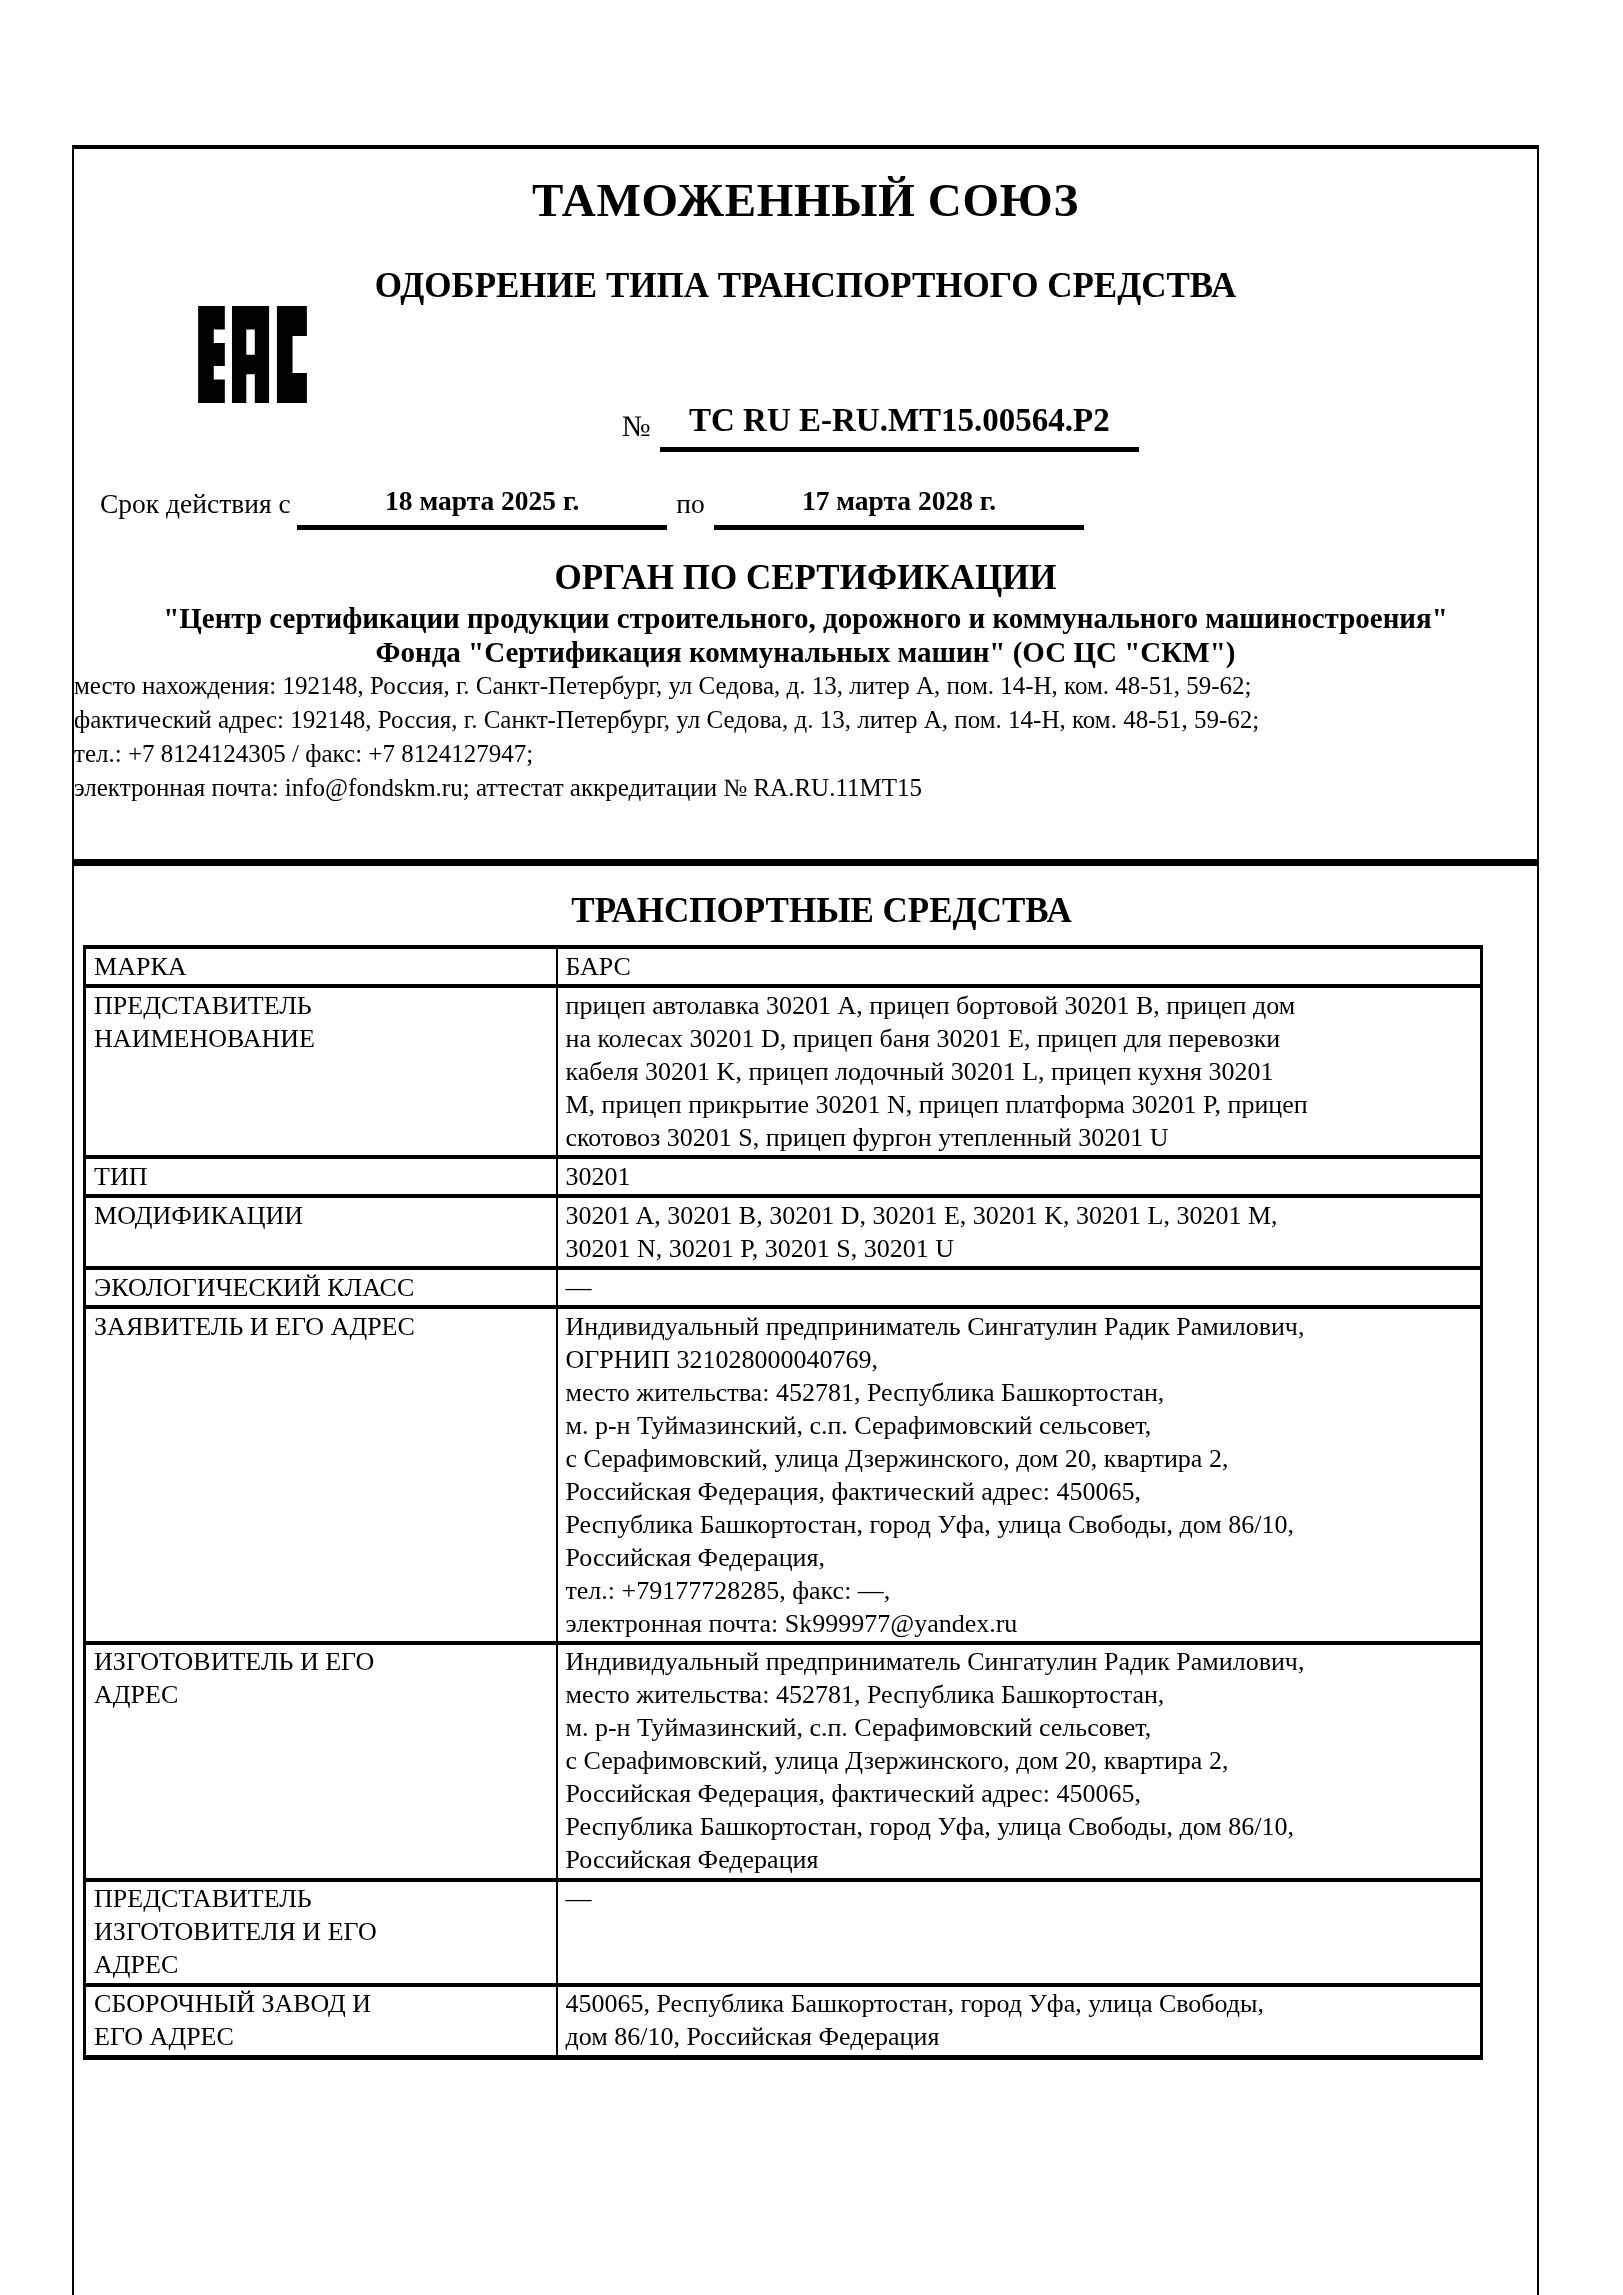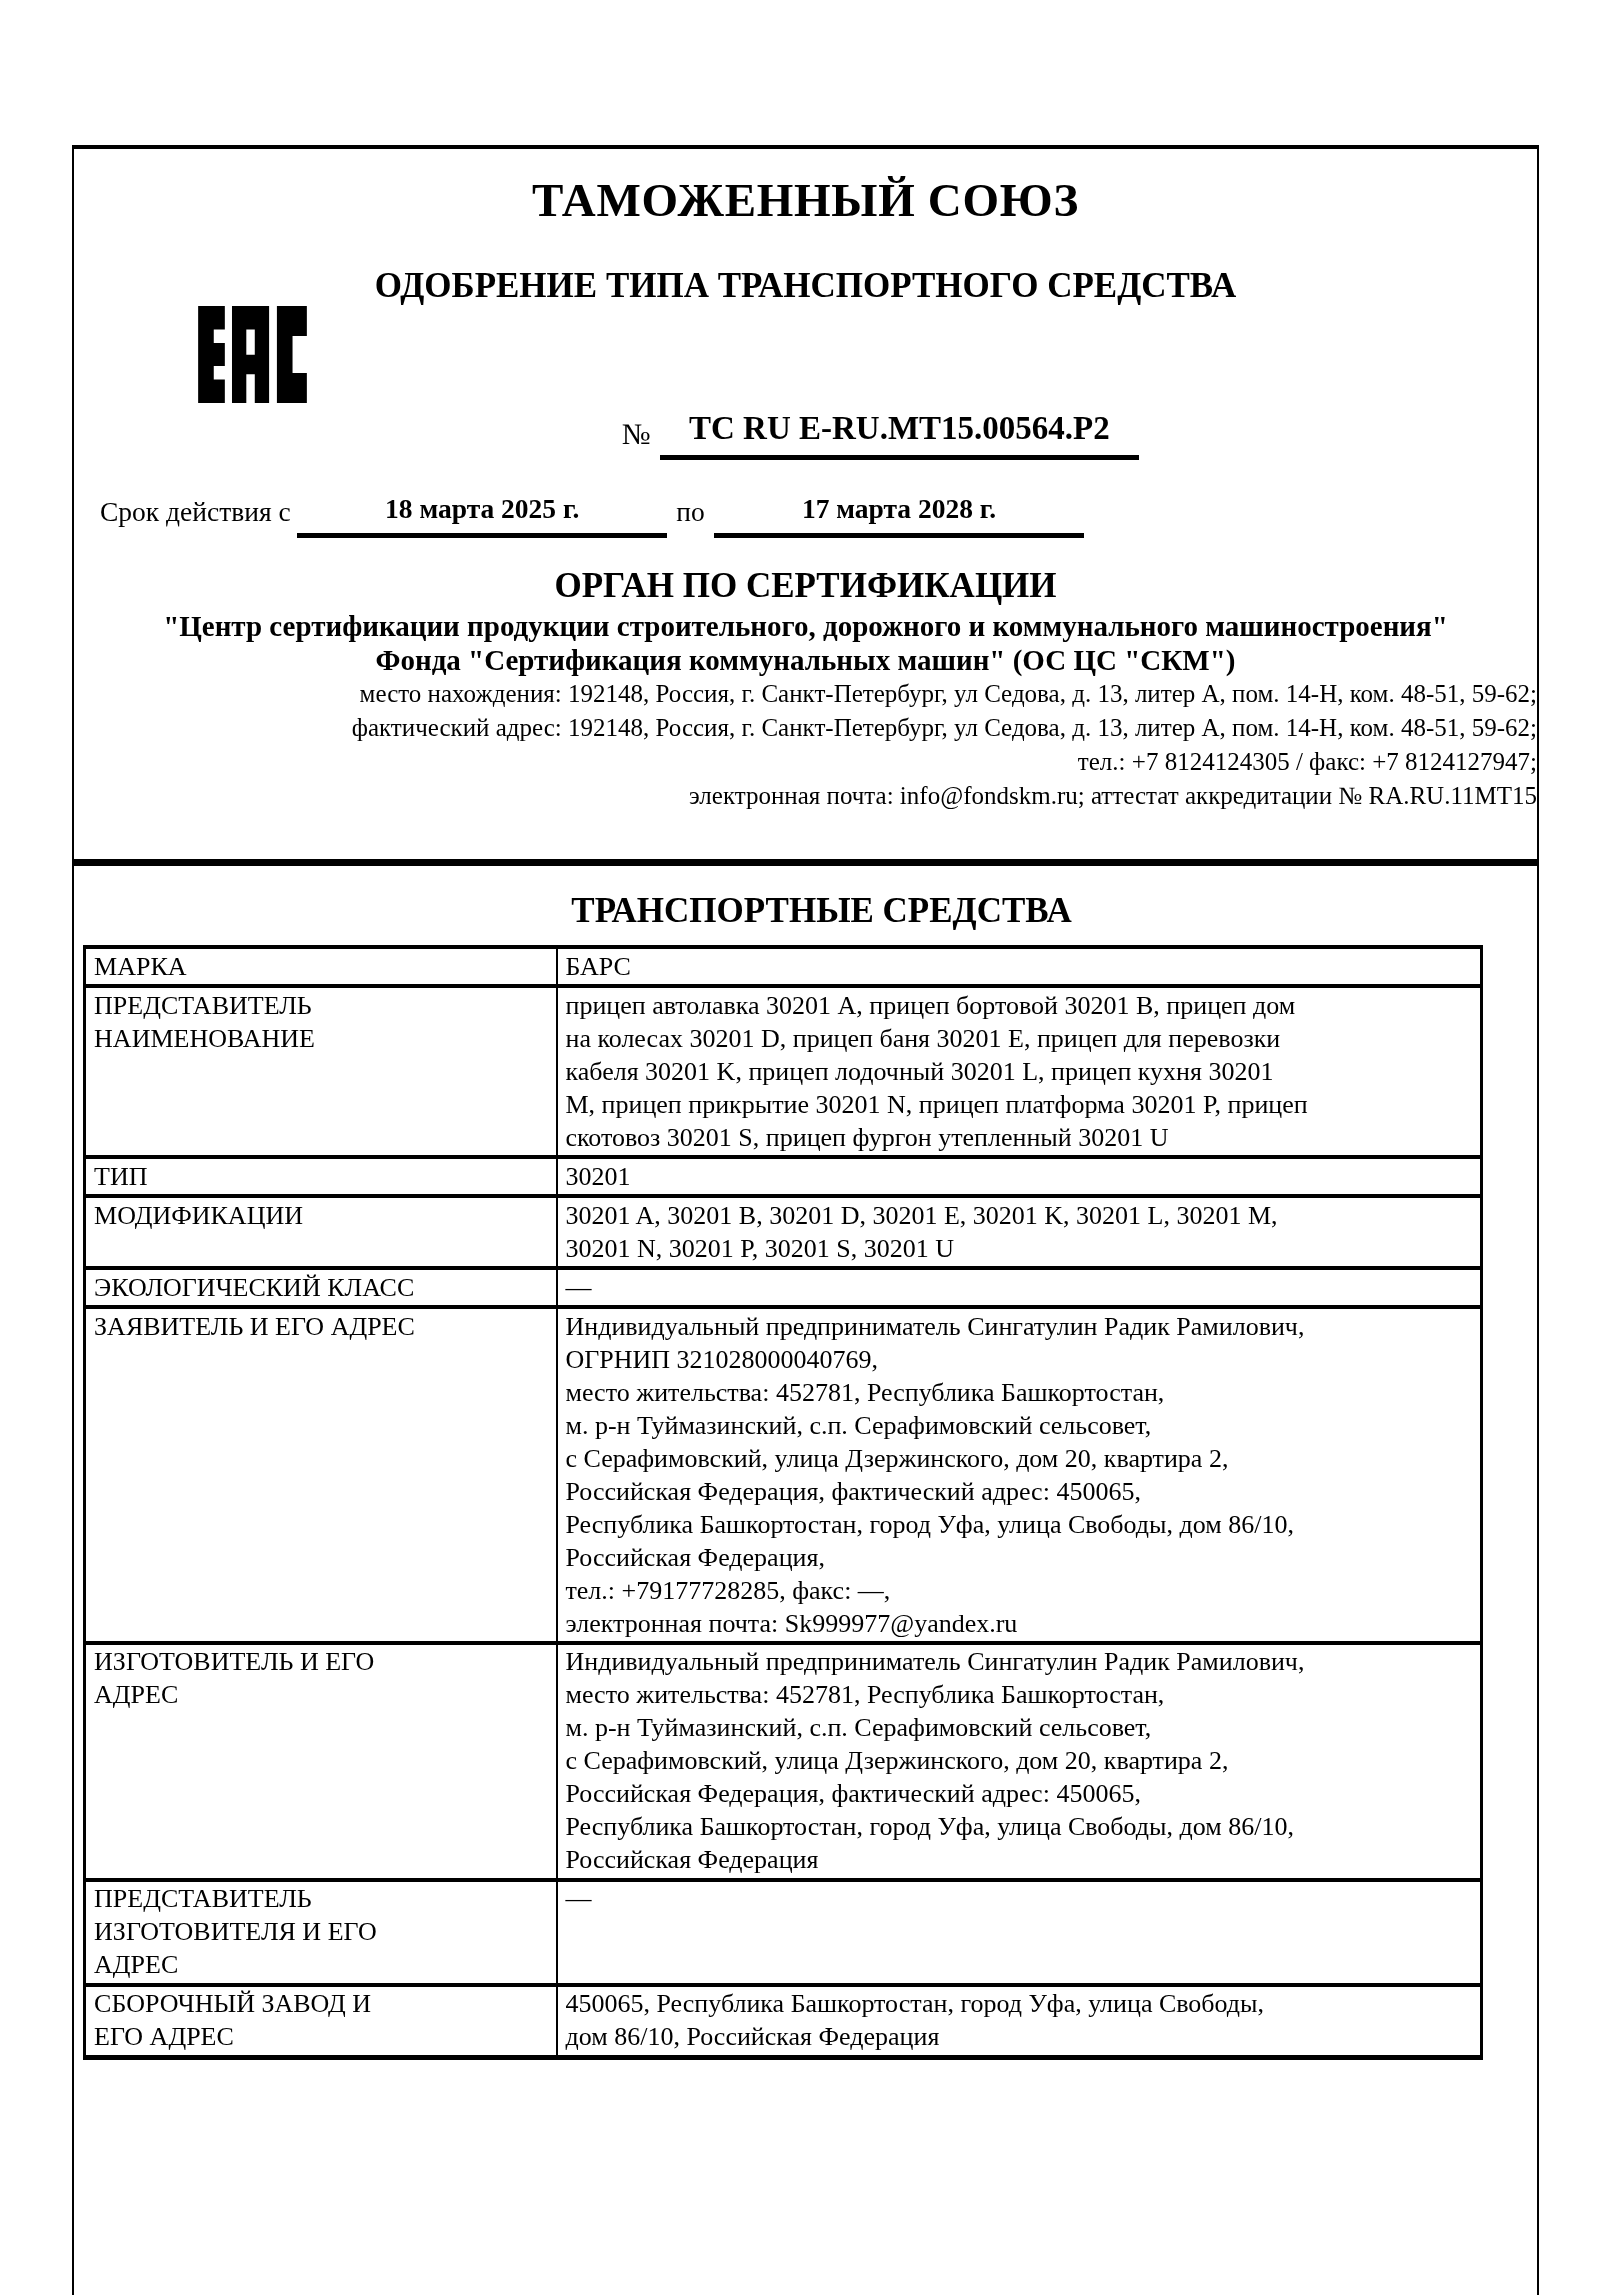--- a/index.html
+++ b/index.html
@@ -47,21 +47,20 @@
     margin-top: 96px;
     display: flex; justify-content: center; align-items: flex-end;
     transform: translateX(75px);
   }
   .num-label { font-size: 30px; padding-bottom: 9.2px; margin-right: 9.2px; }
   .num-value {
     font-size: 33px; font-weight: bold;
     border-bottom: 5.9px solid #000;
     padding: 0 29.4px 7.9px 29.4px;
     white-space: nowrap;
-    margin-top: 8px;
   }
   .validity-row {
     margin-top: 33px;
     display: flex; align-items: flex-end;
     transform: translateX(26px);
   }
   .val-prefix { font-size: 27.5px; padding-bottom: 9.2px; margin-right: 6.5px; }
   .date-cell {
     width: 370px; text-align: center;
     font-size: 27.5px; font-weight: bold;
@@ -77,21 +76,21 @@
     font-size: 35px; font-weight: bold;
     line-height: 1.1;
   }
   .org-bold {
     margin-top: 3.9px;
     text-align: center;
     font-size: 29px; font-weight: bold;
     line-height: 34px;
   }
   .org-line {
-    text-align: right;
+    text-align: left;
     font-size: 25px;
     line-height: 34px;
     white-space: nowrap;
   }
 
   
   .section-b { position: relative; }
   .vehicles-title {
     margin-top: 26px;
     text-align: center;

